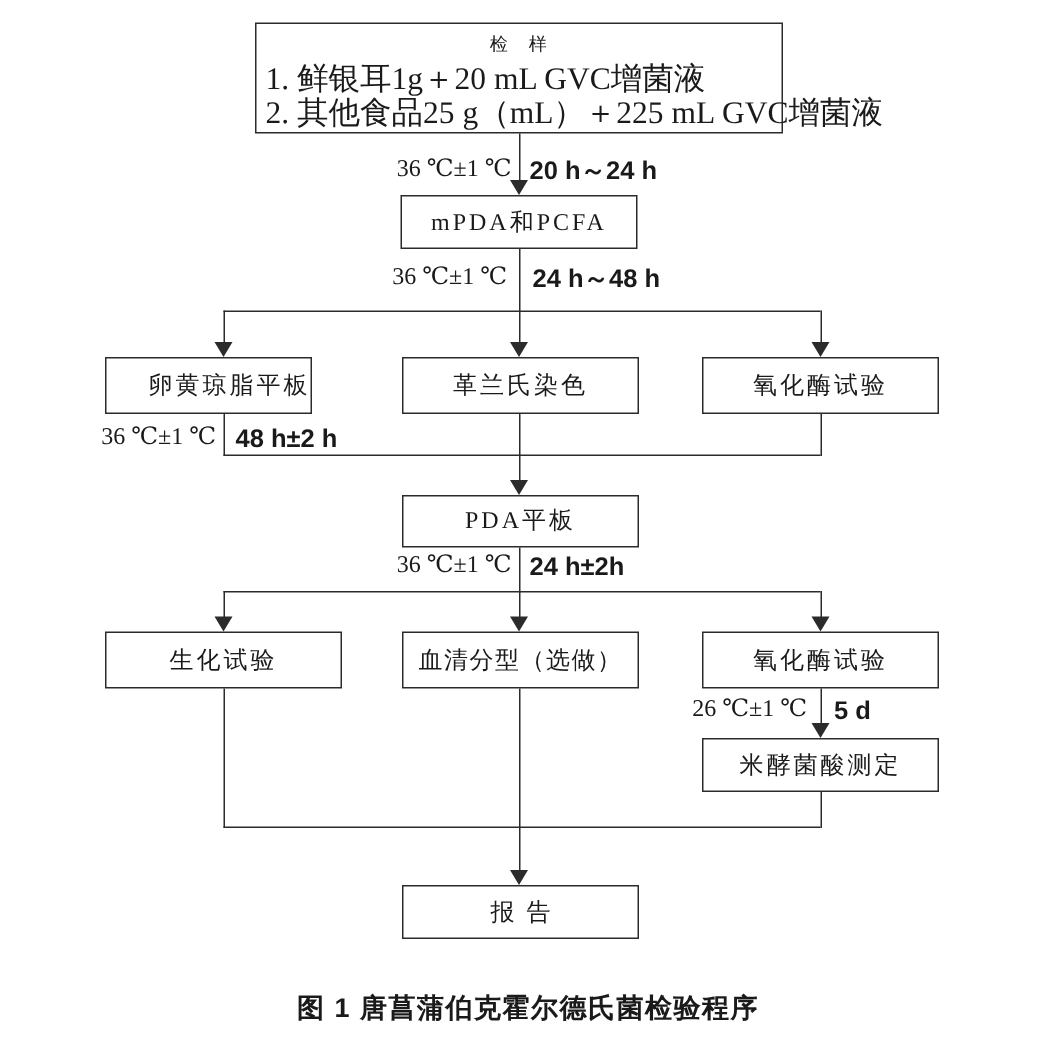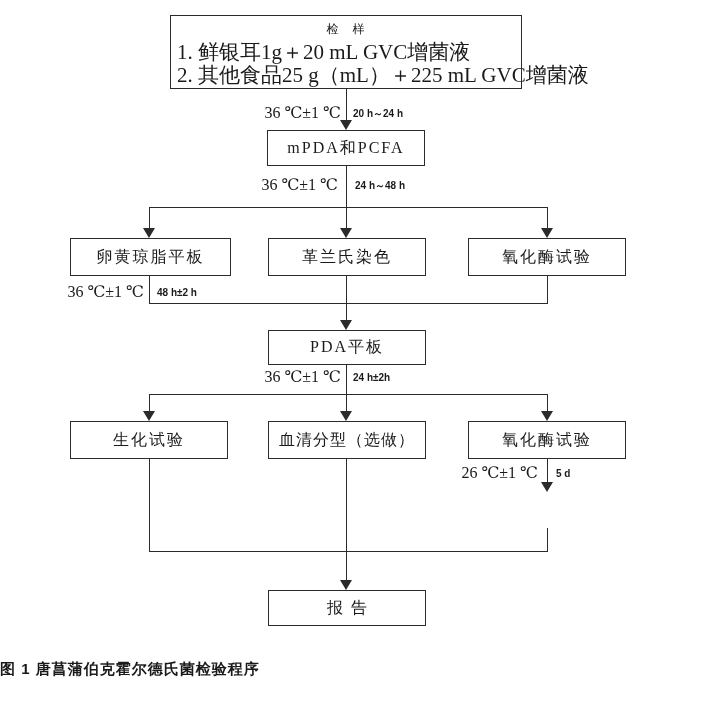--- a/index.html
+++ b/index.html
@@ -23,45 +23,45 @@
     position:absolute;width:0;height:0;
     border-left:6px solid transparent;border-right:6px solid transparent;
     border-top:10px solid #2b2b2b;
   }
   .temp{
     position:absolute;font-size:16px;line-height:20px;white-space:nowrap;
     font-family:"Liberation Serif","DejaVu Serif",serif;
   }
   .temp.right-anchored{text-align:right;}
   .dur{
-    position:absolute;font-size:10px;line-height:20px;white-space:nowrap;
+    position:absolute;font-size:17px;line-height:20px;white-space:nowrap;
     font-family:"Liberation Sans","DejaVu Sans",sans-serif;font-weight:700;
   }
   .caption{
-    position:absolute;left:0;top:660px;width:704px;text-align:left;
+    position:absolute;left:0;top:660px;width:704px;text-align:center;
     font-family:"Liberation Sans","DejaVu Sans",sans-serif;
-    font-weight:700;font-size:15px;letter-spacing:1px;
+    font-weight:700;font-size:18px;letter-spacing:1px;
   }
 </style>
 </head>
 <body>
 
 <div id="stage">
 
   <div class="node sample" style="left:170px;top:15px;width:352px;height:74px;">
     <div class="sample-title">检　样</div>
     <div class="sample-line">1. 鲜银耳1g＋20 mL GVC增菌液</div>
     <div class="sample-line">2. 其他食品25 g（mL）＋225 mL GVC增菌液</div>
   </div>
 
   <div class="node" style="left:267px;top:130px;width:158px;height:36px;">
     <span>mPDA和PCFA</span>
   </div>
 
-  <div class="node" style="left:70px;top:238px;width:161px;height:38px;">
+  <div class="node" style="left:70px;top:238px;width:138px;height:38px;justify-content:flex-end;">
     <span>卵黄琼脂平板</span>
   </div>
 
   <div class="node" style="left:468px;top:238px;width:158px;height:38px;">
     <span>氧化酶试验</span>
   </div>
 
   <div class="node" style="left:268px;top:238px;width:158px;height:38px;">
     <span>革兰氏染色</span>
   </div>
@@ -75,20 +75,23 @@
   </div>
 
   <div class="node" style="left:268px;top:421px;width:158px;height:38px;letter-spacing:1px;">
     <span>血清分型（选做）</span>
   </div>
 
   <div class="node" style="left:468px;top:421px;width:158px;height:38px;">
     <span>氧化酶试验</span>
   </div>
 
+  <div class="node" style="left:468px;top:492px;width:158px;height:36px;">
+    <span>米酵菌酸测定</span>
+  </div>
 
   <div class="node" style="left:268px;top:590px;width:158px;height:36px;">
     <span class="report-label">报告</span>
   </div>
 
   <div class="vline" style="left:346px;top:89px;height:32px;"></div>
   <div class="arrow" style="left:340px;top:120px;"></div>
   <div class="temp right-anchored" style="right:363px;top:103px;">36 ℃±1 ℃</div>
   <div class="dur" style="left:353px;top:104px;">20 h～24 h</div>
 

